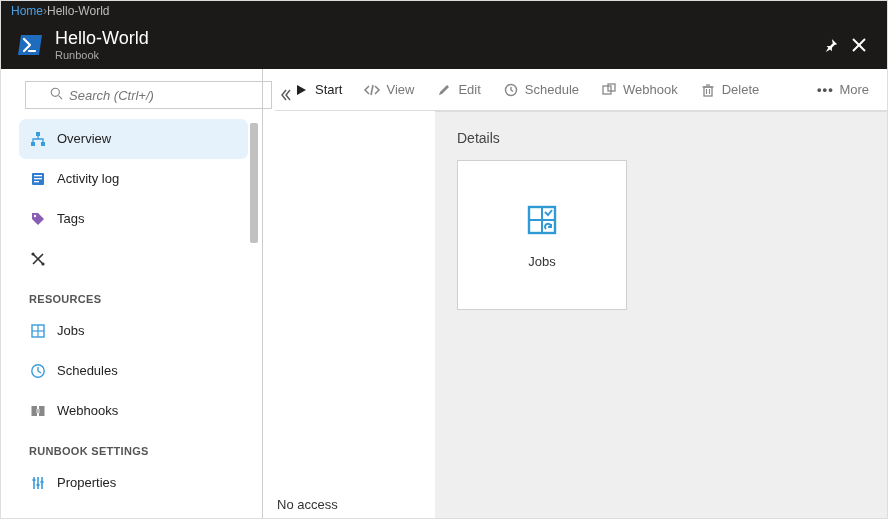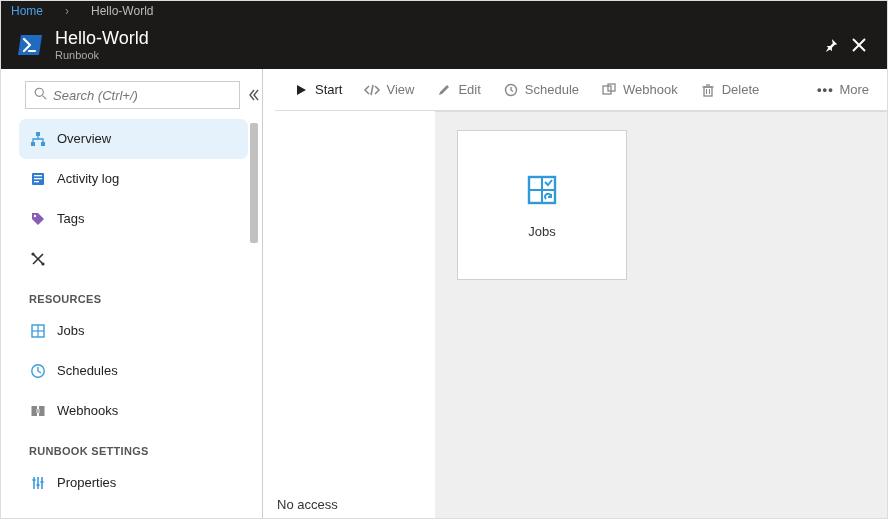--- a/index.html
+++ b/index.html
@@ -1,40 +1,40 @@
 <!DOCTYPE html>
 <html><head>
 <meta charset="utf-8">
 <style>
   * { box-sizing: border-box; margin: 0; padding: 0; font-family: "Segoe UI", Arial, sans-serif; }
   body { width: 888px; height: 519px; overflow: hidden; background: #fff; border: 1px solid #ddd; }
 
   
-  .breadcrumb { background: #1b1a19; color: #fff; height: 20px; font-size: 12px; padding: 2px 10px; display: flex; align-items: center; gap: 22px; }
+  .breadcrumb { background: #1b1a19; color: #fff; height: 20px; font-size: 12px; padding: 2px 10px; display: flex; align-items: center; gap: 0; }
   .breadcrumb a { color: #4aa0e6; text-decoration: none; }
   .breadcrumb .sep { color: #888; }
   .breadcrumb .current { color: #bbb; }
 
   
   .titlebar { background: #1b1a19; color: #fff; height: 48px; display: flex; align-items: center; padding: 0 14px; }
   .titlebar .ps-icon { width: 30px; height: 30px; margin-right: 10px; display:flex; align-items:center; justify-content:center; }
   .titlebar .title-block { display:flex; flex-direction: column; }
   .titlebar .title { font-size: 18px; font-weight: 400; line-height: 1.1; }
   .titlebar .subtitle { font-size: 11px; color: #aaa; line-height: 1.1; }
   .titlebar .spacer { flex: 1; }
   .titlebar .pin, .titlebar .close { width: 28px; height: 28px; display:flex; align-items:center; justify-content:center; color:#fff; cursor:pointer; }
   .titlebar svg { display:block; }
 
   
   .workspace { display:flex; height: calc(519px - 20px - 48px - 2px); }
 
   
   .sidebar { width: 262px; border-right: 1px solid #ccc; display:flex; flex-direction:column; }
   .searchrow { display:flex; align-items:center; padding: 12px 10px 10px 24px; gap:8px; }
-  .searchbox { flex:1; border:1px solid #ccc; height:28px; display:flex; align-items:center; padding:0 8px; gap:6px; color:#888; }
+  .searchbox { flex:1; border:1px solid #ccc; height:28px; display:flex; align-items:center; padding:0 24px; gap:6px; color:#888; }
   .searchbox input { border:none; outline:none; font-size:13px; font-style: italic; color:#555; flex:1; background:transparent; }
   .collapse-btn { width:20px; height:28px; display:flex; align-items:center; justify-content:center; cursor:pointer; color:#555; }
 
   .menu { flex:1; overflow-y: hidden; position:relative; padding-left: 18px; }
   .menu-inner { padding-right: 14px; }
   .scrollbar-track { position:absolute; right:2px; top:0; width:10px; height:100%; }
   .scrollbar-thumb { position:absolute; right:2px; top:4px; width:8px; height:120px; background:#c1c1c1; border-radius:2px; }
 
   .menu-group-label { font-size: 11px; color:#555; letter-spacing: 0.3px; padding: 14px 8px 6px 10px; font-weight: 600; }
   .menu-item { display:flex; align-items:center; gap:10px; height:40px; padding: 0 10px; font-size: 13px; color:#222; cursor:pointer; border-bottom: 1px solid transparent; border-radius: 7px; }
@@ -275,20 +275,21 @@
         <span class="icon" style="letter-spacing:1px;font-weight:bold;color:#555">•••</span>
         <span>More</span>
       </div>
     </div>
 
     <div class="content-body">
       <div class="blank-area">
         <div class="noaccess">No access</div>
       </div>
       <div class="details-panel">
+        <div class="details-title">Details</div>
         <div class="tile">
           <div class="tile-icon">
             <svg width="36" height="36" viewBox="0 0 36 36">
               <rect x="5" y="5" width="26" height="26" fill="none" stroke="#2f9ad6" stroke-width="2.4"></rect>
               <line x1="18" y1="5" x2="18" y2="31" stroke="#2f9ad6" stroke-width="2"></line>
               <line x1="5" y1="18" x2="31" y2="18" stroke="#2f9ad6" stroke-width="2"></line>
               <polyline points="21,10 24,13 28,8" fill="none" stroke="#2f9ad6" stroke-width="2"></polyline>
               <path d="M22 27a3 3 0 1 1 5-2" fill="none" stroke="#2f9ad6" stroke-width="2"></path>
               <polyline points="27,22 27,25 24,25" fill="none" stroke="#2f9ad6" stroke-width="2"></polyline>
             </svg>

